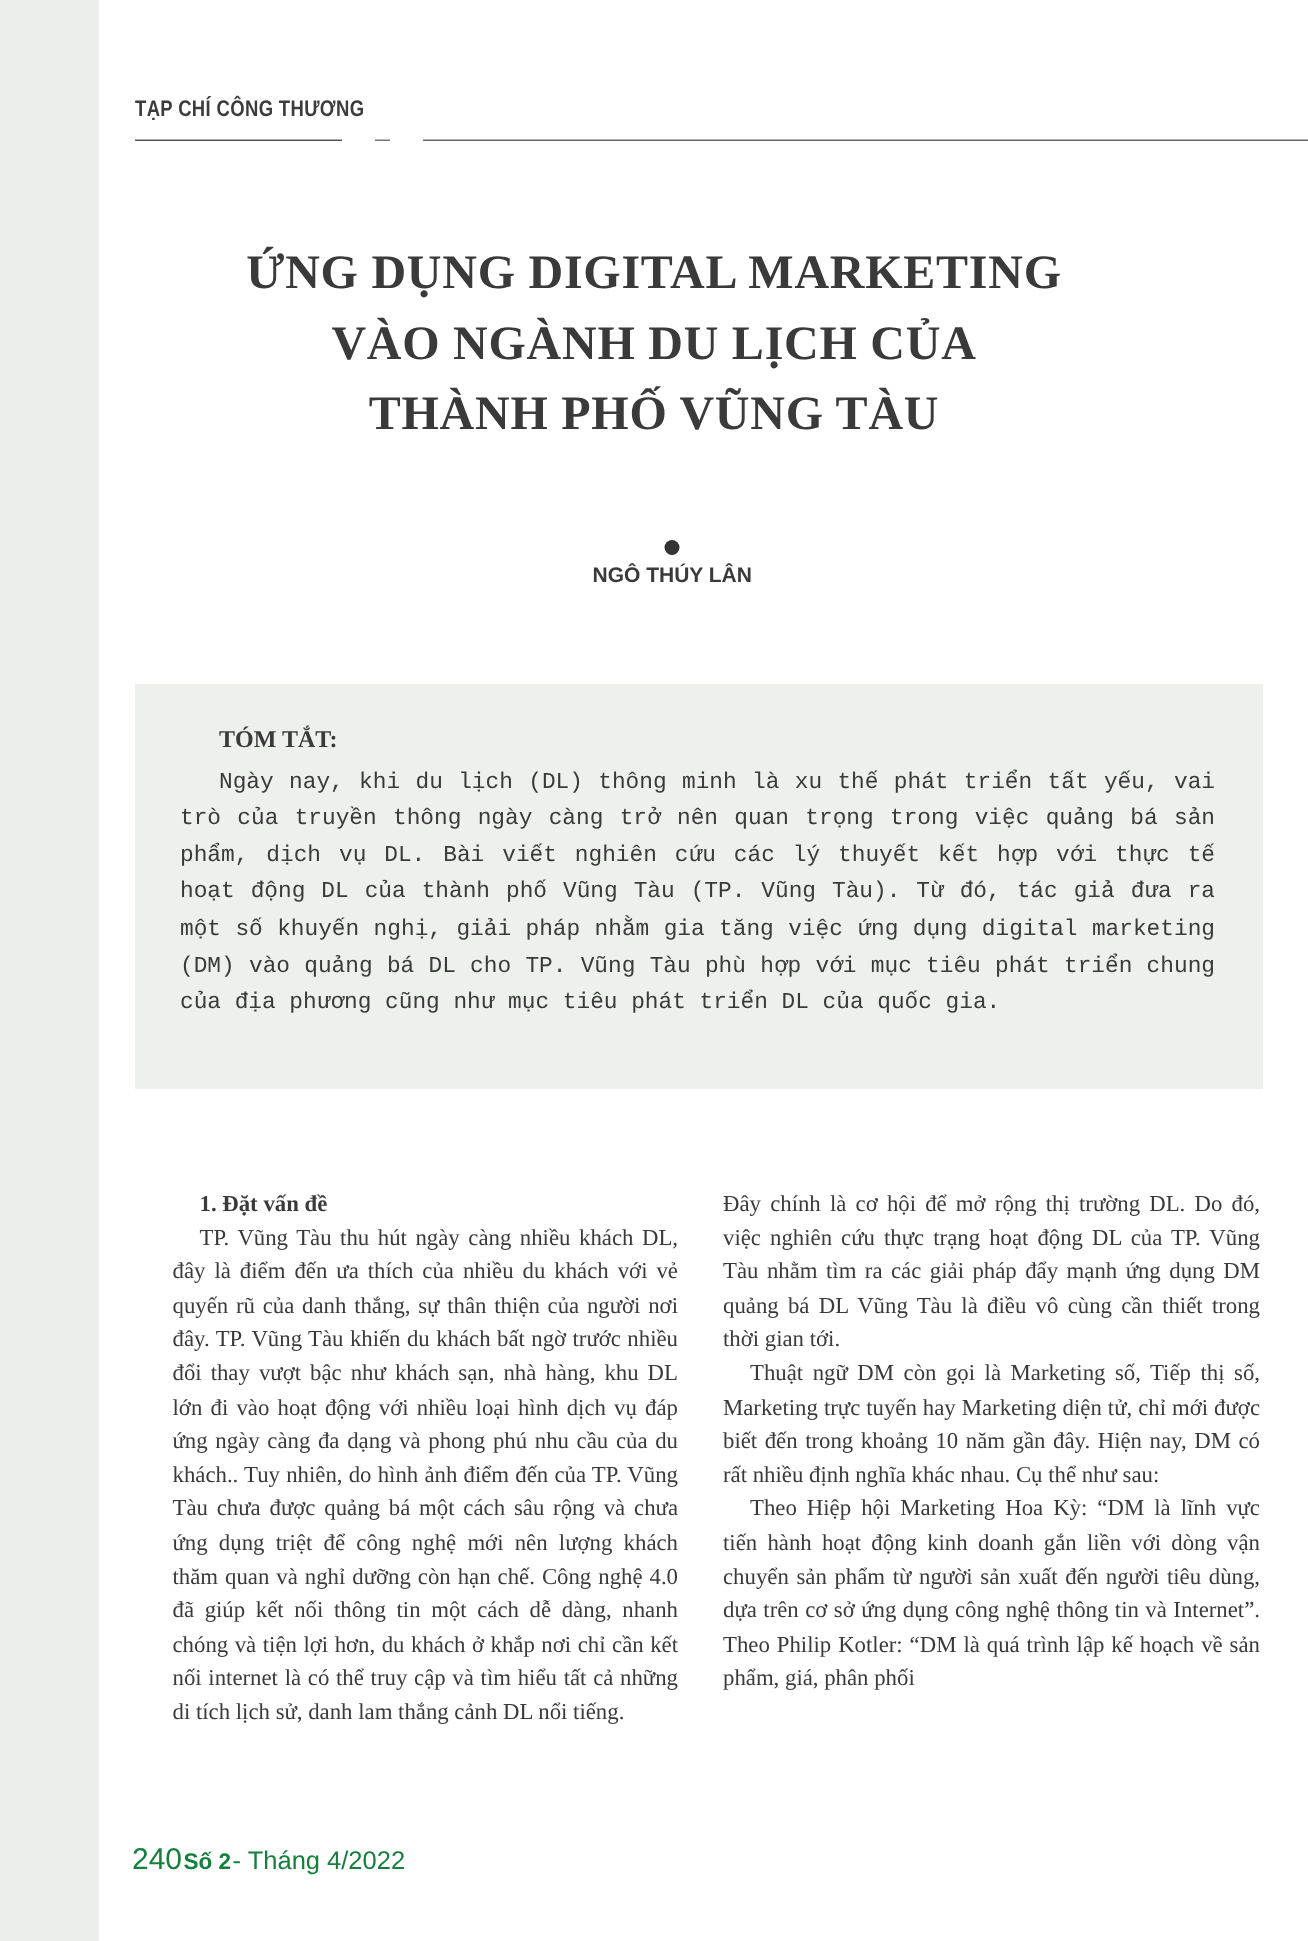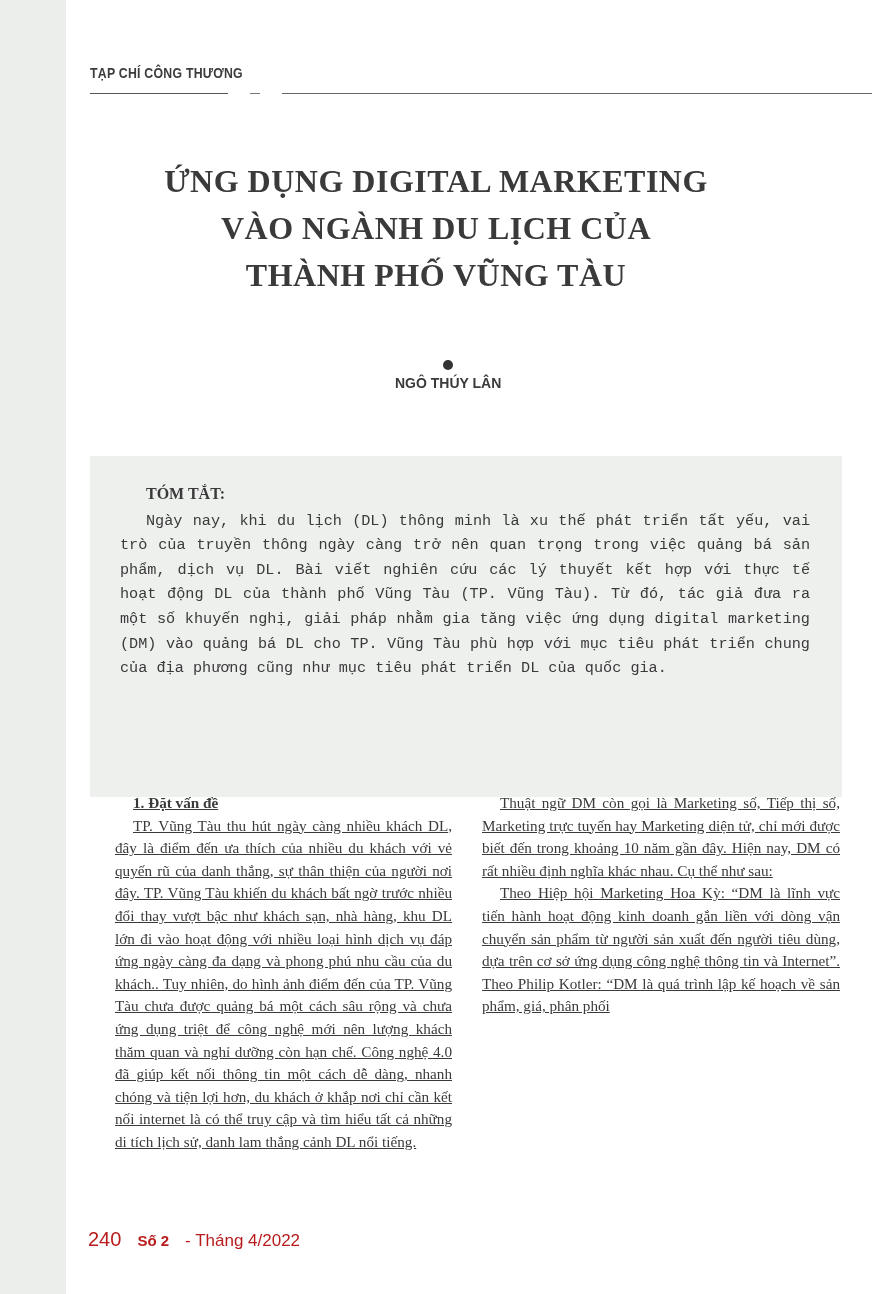--- a/index.html
+++ b/index.html
@@ -30,42 +30,42 @@
     .title div { white-space: nowrap; }
 
     .author {
       position: absolute; left: 395px; top: 360px;
       font-family: "Liberation Sans", sans-serif; font-weight: bold;
       font-size: 14px; color: #3a3a3a; display: flex; align-items: center; gap: 5px; flex-direction: column;
     }
     .bullet { width: 10px; height: 10px; border-radius: 50%; background: #333; display: inline-block; }
 
     .abstract {
-      position: absolute; left: 90px; top: 456px; width: 752px; height: 341px;
+      position: absolute; left: 90px; top: 456px; width: 752px; height: 270px;
       background: #eef0ee; box-sizing: border-box; padding: 26px 32px 0 30px;
       font-size: 15.2px; line-height: 24.6px; color: #3a3a3a; text-align: justify;
     }
     .abstract .heading { font-weight: bold; font-size: 16px; margin-left: 26px; margin-bottom: 2px; }
     .abstract p { margin: 0; text-indent: 26px; font-family: Liberation Mono, monospace; }
     .abstract .kw-label { font-weight: bold; }
 
     .col {
       position: absolute; top: 792px; width: 340px;
-      font-size: 15.2px; line-height: 22.6px; color: #3a3a3a; text-align: justify; text-decoration: underline;
+      font-size: 15.2px; line-height: 22.6px; color: #3a3a3a; text-align: justify;
     }
     .col-left { left: 115px; width: 337px; }
     .col-right { left: 482px; width: 358px; }
     .col p { margin: 0; text-indent: 18px; }
     .col .sec { font-weight: bold; text-indent: 18px; }
     .col .noindent { text-indent: 0; }
 
     .footer {
       position: absolute; left: 88px; top: 1203px;
-      font-family: "Liberation Sans", sans-serif; color: #b91c1c;
-      display: flex; align-items: baseline; gap: 16px;
+      font-family: "Liberation Sans", sans-serif; color: #15803d;
+      display: flex; align-items: baseline; gap: 1px;
     }
     .footer .page { font-size: 20px; }
     .footer .issue { font-size: 15px; font-weight: bold; }
     .footer .date { font-size: 17px; margin-top: 28px; }
   </style>
 </head>
 <body>
 
 <div class="left-strip"></div>
 
@@ -89,20 +89,21 @@
   <div class="heading">TÓM TẮT:</div>
   <p>Ngày nay, khi du lịch (DL) thông minh là xu thế phát triển tất yếu, vai trò của truyền thông ngày càng trở nên quan trọng trong việc quảng bá sản phẩm, dịch vụ DL. Bài viết nghiên cứu các lý thuyết kết hợp với thực tế hoạt động DL của thành phố Vũng Tàu (TP. Vũng Tàu). Từ đó, tác giả đưa ra một số khuyến nghị, giải pháp nhằm gia tăng việc ứng dụng digital marketing (DM) vào quảng bá DL cho TP. Vũng Tàu phù hợp với mục tiêu phát triển chung của địa phương cũng như mục tiêu phát triển DL của quốc gia.</p>
 </div>
 
 <div class="col col-left">
   <p class="sec">1. Đặt vấn đề</p>
   <p>TP. Vũng Tàu thu hút ngày càng nhiều khách DL, đây là điểm đến ưa thích của nhiều du khách với vẻ quyến rũ của danh thắng, sự thân thiện của người nơi đây. TP. Vũng Tàu khiến du khách bất ngờ trước nhiều đổi thay vượt bậc như khách sạn, nhà hàng, khu DL lớn đi vào hoạt động với nhiều loại hình dịch vụ đáp ứng ngày càng đa dạng và phong phú nhu cầu của du khách.. Tuy nhiên, do hình ảnh điểm đến của TP. Vũng Tàu chưa được quảng bá một cách sâu rộng và chưa ứng dụng triệt để công nghệ mới nên lượng khách thăm quan và nghỉ dưỡng còn hạn chế. Công nghệ 4.0 đã giúp kết nối thông tin một cách dễ dàng, nhanh chóng và tiện lợi hơn, du khách ở khắp nơi chỉ cần kết nối internet là có thể truy cập và tìm hiểu tất cả những di tích lịch sử, danh lam thắng cảnh DL nổi tiếng.</p>
 </div>
 
 <div class="col col-right">
+  <p class="noindent">Đây chính là cơ hội để mở rộng thị trường DL. Do đó, việc nghiên cứu thực trạng hoạt động DL của TP. Vũng Tàu nhằm tìm ra các giải pháp đẩy mạnh ứng dụng DM quảng bá DL Vũng Tàu là điều vô cùng cần thiết trong thời gian tới.</p>
   <p>Thuật ngữ DM còn gọi là Marketing số, Tiếp thị số, Marketing trực tuyến hay Marketing diện tử, chỉ mới được biết đến trong khoảng 10 năm gần đây. Hiện nay, DM có rất nhiều định nghĩa khác nhau. Cụ thể như sau:</p>
   <p>Theo Hiệp hội Marketing Hoa Kỳ: “DM là lĩnh vực tiến hành hoạt động kinh doanh gắn liền với dòng vận chuyển sản phẩm từ người sản xuất đến người tiêu dùng, dựa trên cơ sở ứng dụng công nghệ thông tin và Internet”. Theo Philip Kotler: “DM là quá trình lập kế hoạch về sản phẩm, giá, phân phối</p>
 </div>
 
 <div class="footer">
   <span class="page">240</span>
   <span class="issue">Số 2</span>
   <span class="date">- Tháng 4/2022</span>
 </div>
 

